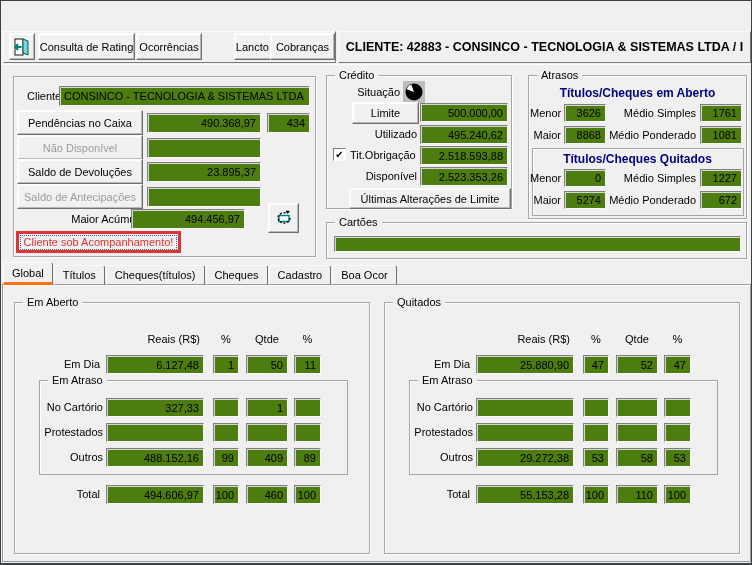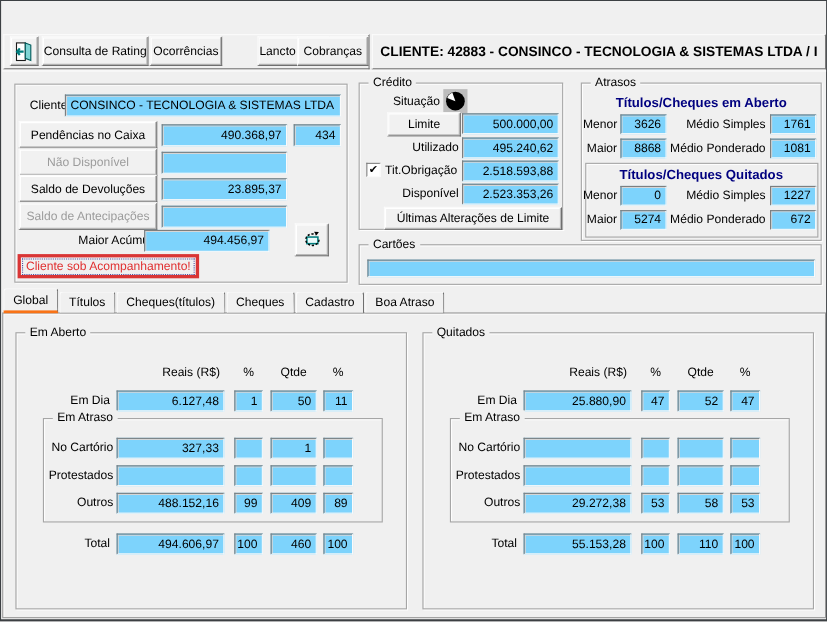--- a/index.html
+++ b/index.html
@@ -28,21 +28,21 @@
   .btn {
     display:flex; align-items:center; justify-content:center;
     background:#f1f1f1; border:1px solid;
     border-color:#fbfbfb #6f6f6f #6f6f6f #fbfbfb;
     box-shadow:inset -1px -1px 0 #b9b9b9, inset 1px 1px 0 #fff;
     font:inherit; color:#000; cursor:default; white-space:nowrap;
   }
   .btn.disabled { color:#9c9c9c; }
   .field {
     display:flex; align-items:center; justify-content:flex-end;
-    padding:0 4px; background:#7dd3fc; border:1px solid;
+    padding:0 4px; background:#4d7c0f; border:1px solid;
     border-color:#7e7e7e #fafafa #fafafa #7e7e7e;
     box-shadow:inset 1px 1px 0 #d6d6d6;
     white-space:nowrap; overflow:hidden;
   }
   .field.left { justify-content:flex-start; }
   .groupbox {
     position:absolute; border:1px solid #a6a6a6;
     box-shadow:inset 1px 1px 0 #fdfdfd, 1px 1px 0 #fdfdfd;
   }
   .legend {
@@ -210,21 +210,21 @@
     <span class="legend">Cartões</span>
     <div class="field left abs" style="left:7px; top:13px; width:407px; height:16px;"></div>
   </div>
 
   <div class="tabstrip">
     <div class="tab active">Global</div>
     <div class="tab">Títulos</div>
     <div class="tab">Cheques(títulos)</div>
     <div class="tab">Cheques</div>
     <div class="tab">Cadastro</div>
-    <div class="tab">Boa Atraso</div>
+    <div class="tab">Boa Ocor</div>
   </div>
 
   <div class="tabpage">
 
     <div class="groupbox" style="left:11px; top:17px; width:356px; height:252px;">
       <span class="legend">Em Aberto</span>
       <div class="srow" style="top:30px;">
         <span class="h-reais">Reais (R$)</span>
         <span class="h-pct1">%</span>
         <span class="h-qtde">Qtde</span>

